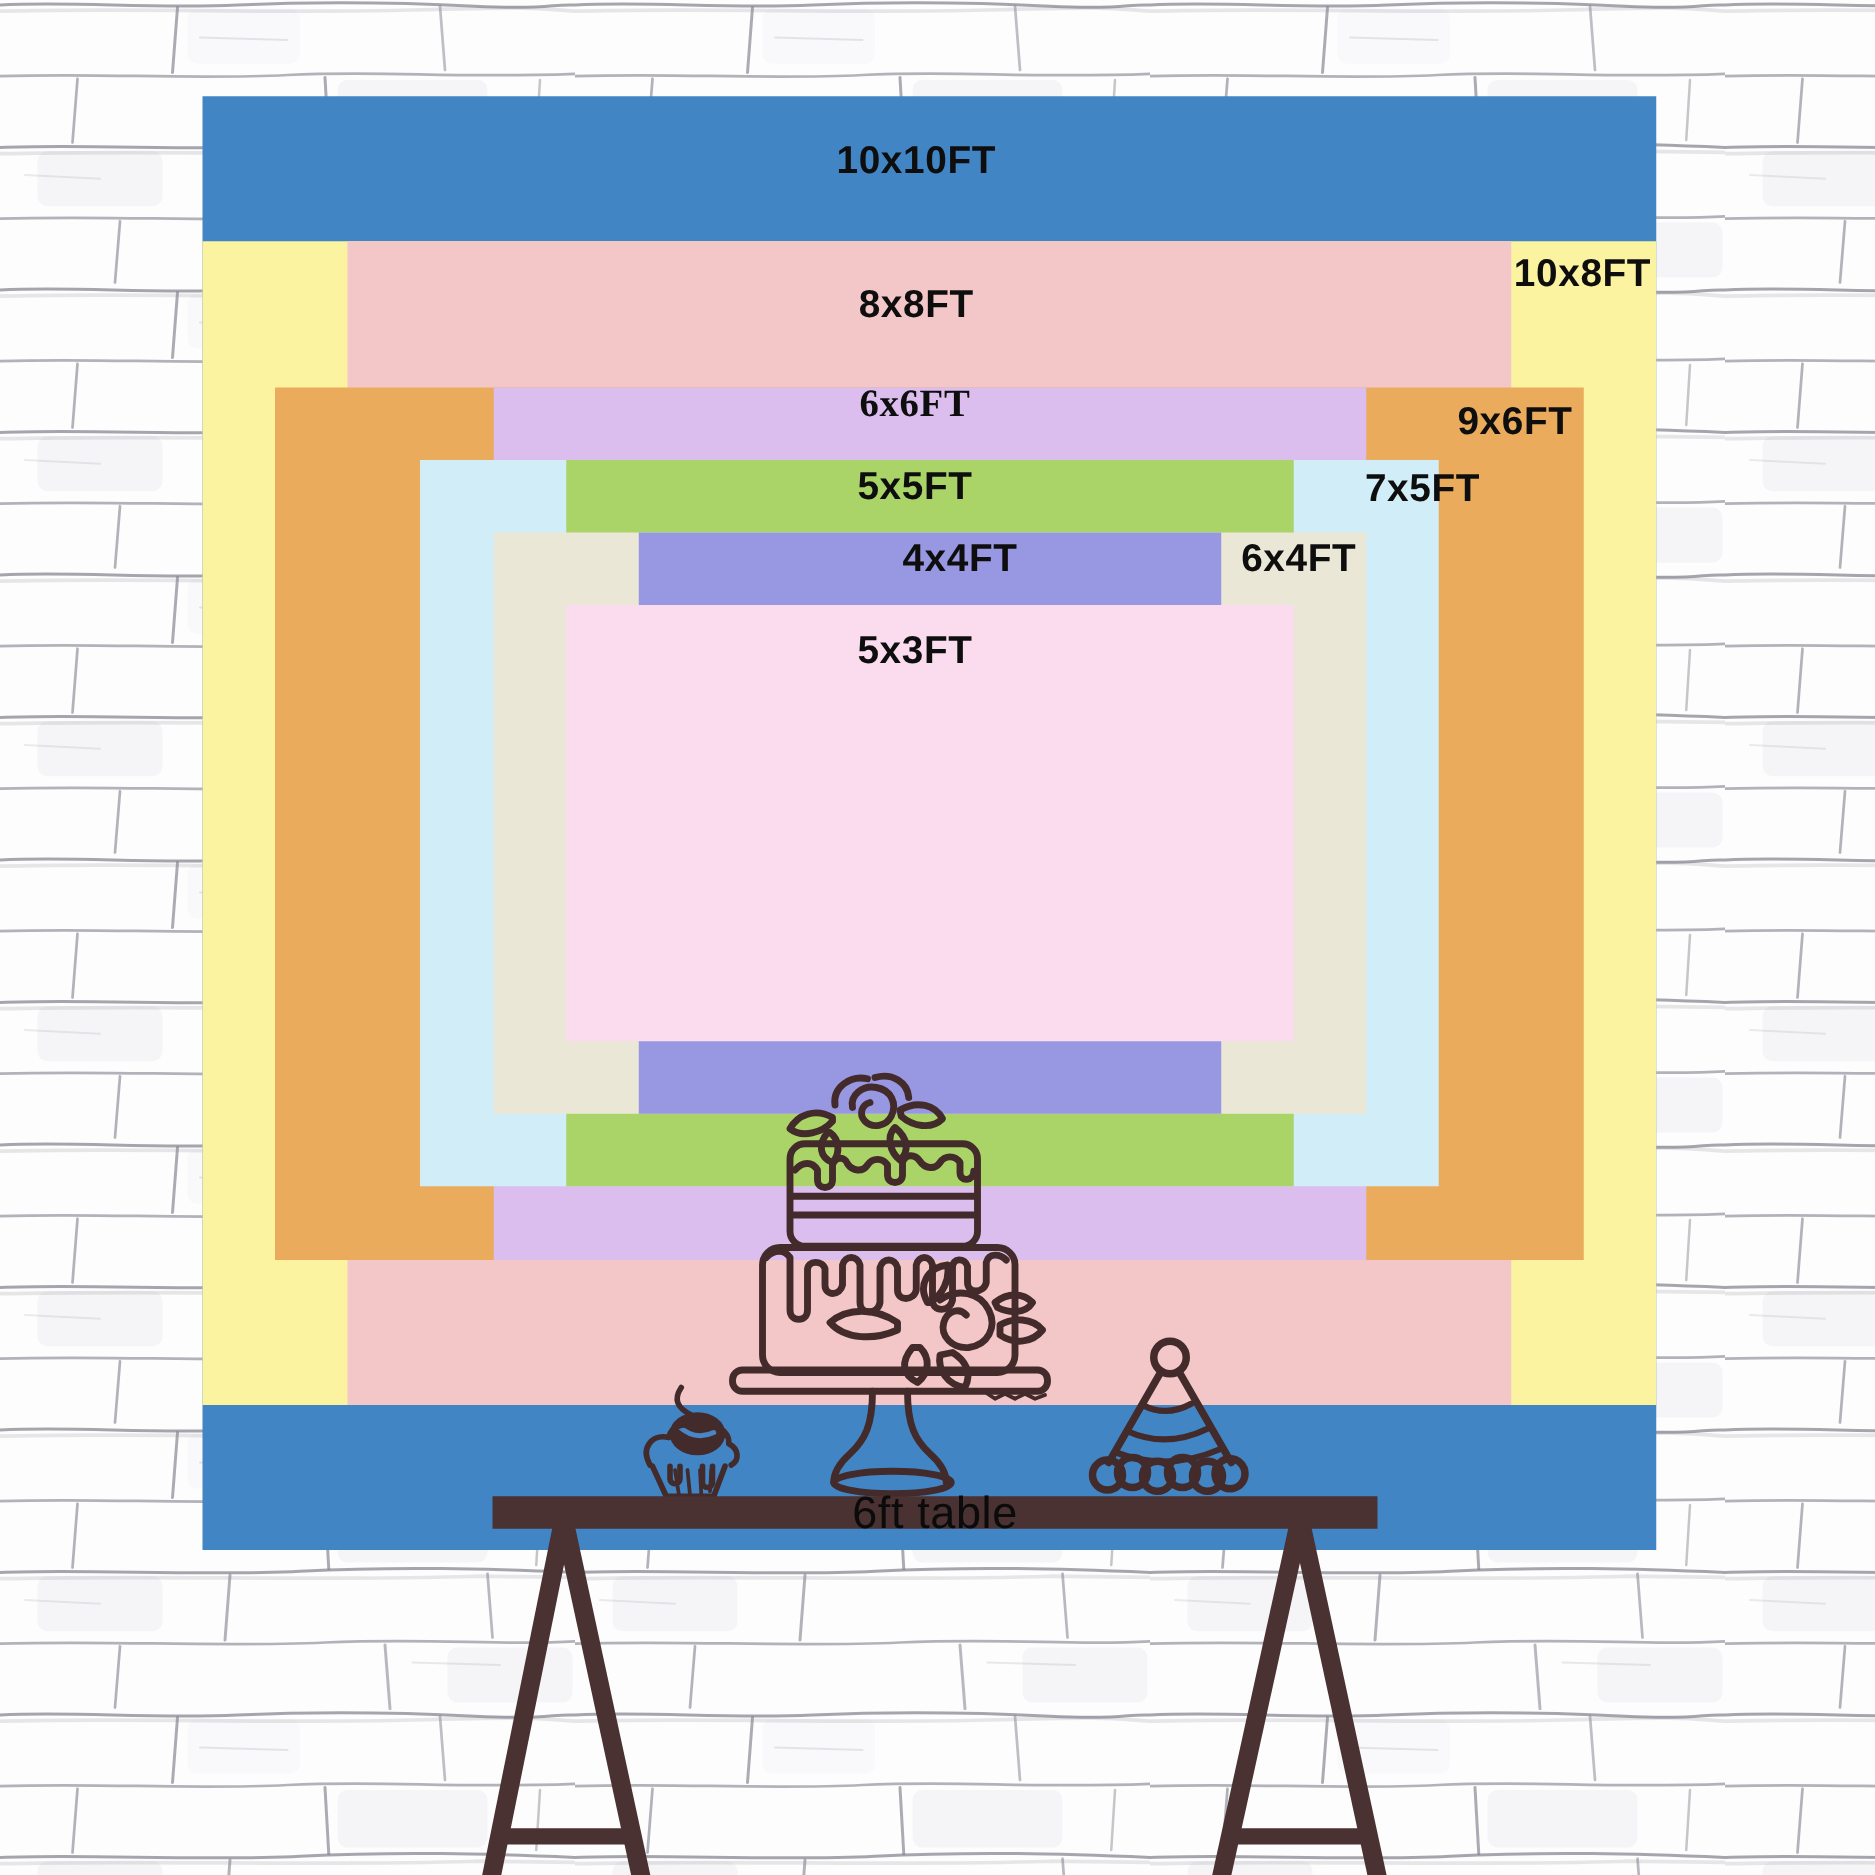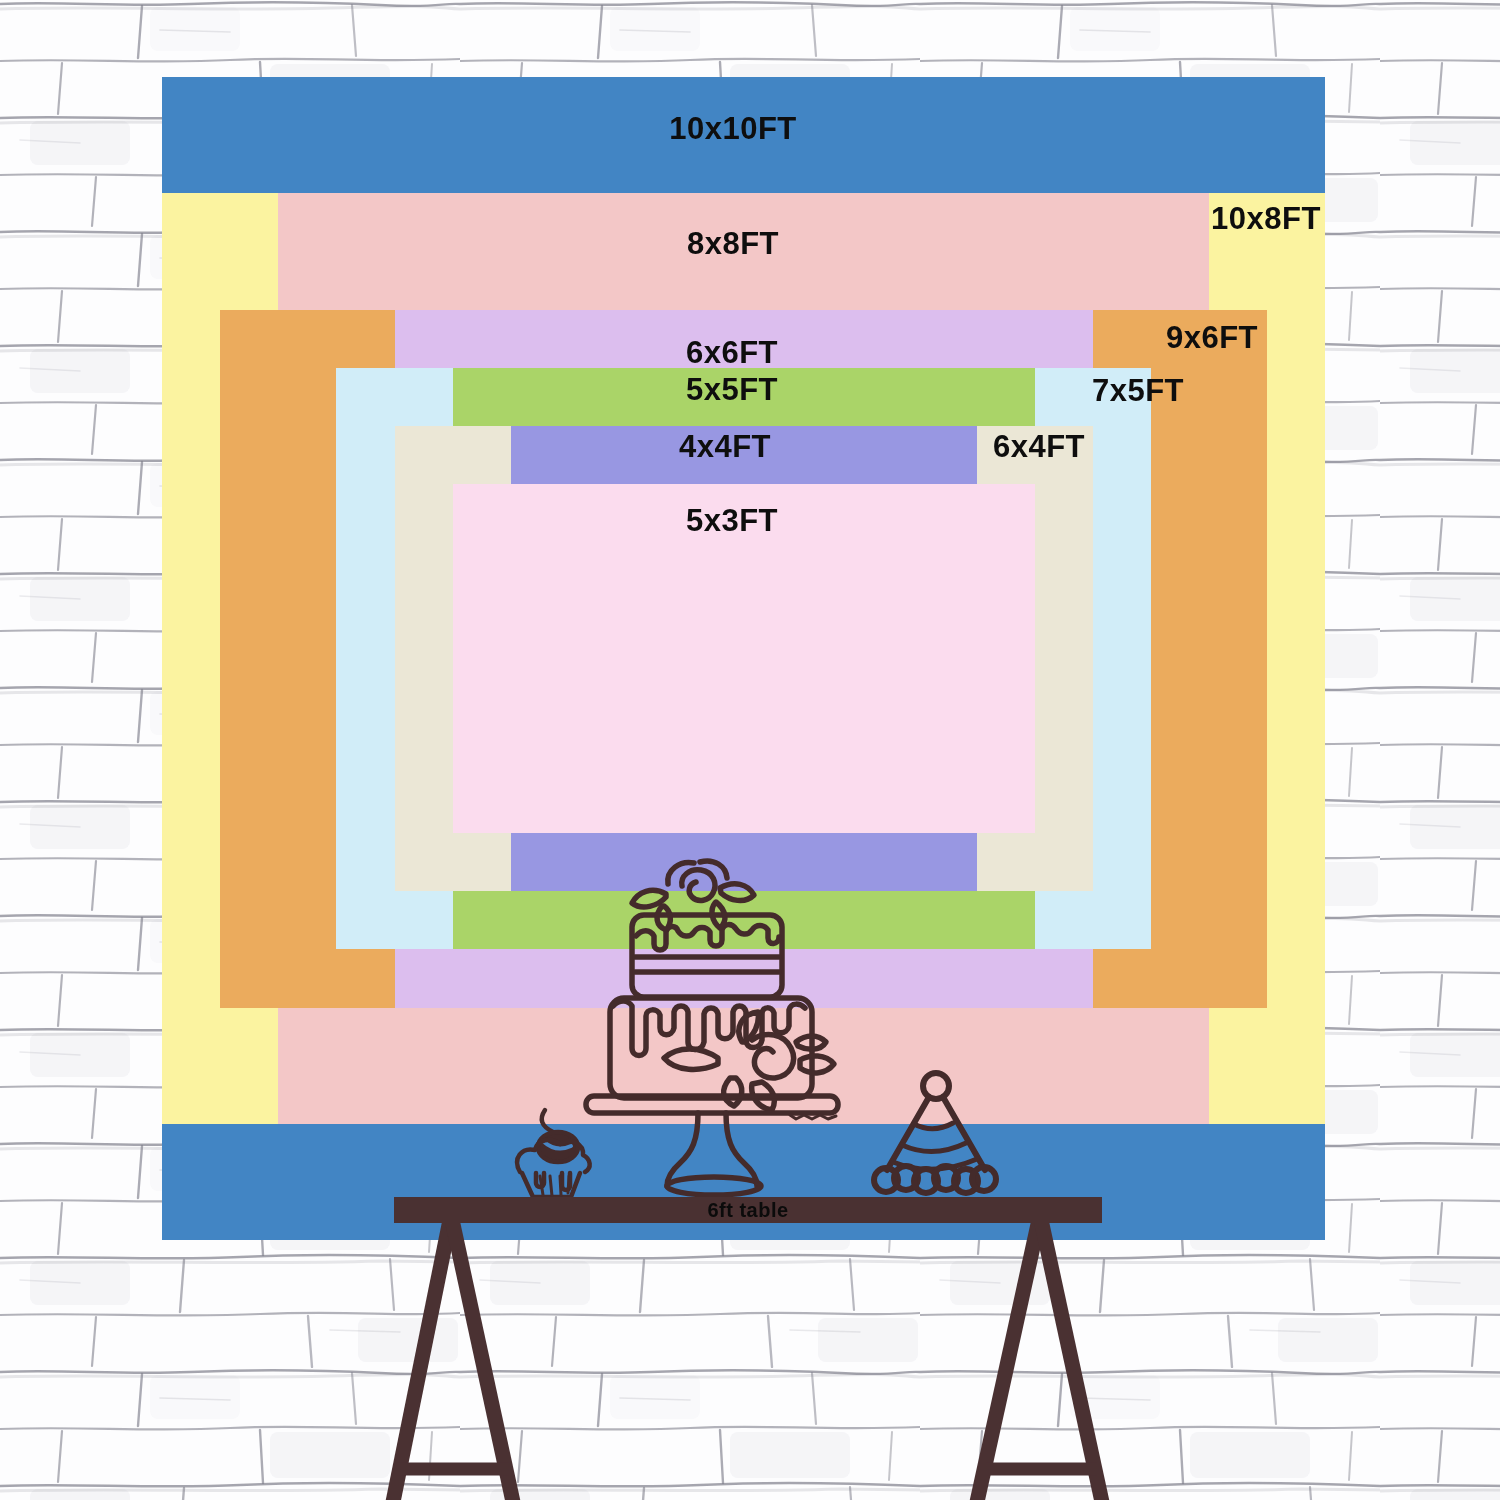--- a/index.html
+++ b/index.html
@@ -13,21 +13,21 @@
   .size-label{
     position:absolute;transform:translate(-50%,-50%);
     font-weight:700;font-size:31px;line-height:1;white-space:nowrap;
     color:var(--label-ink,#0e0e0e);letter-spacing:0.5px;
   }
   #art{position:absolute;left:0;top:0;width:1500px;height:1500px;pointer-events:none;}
   #table-bar{
     position:absolute;display:flex;align-items:center;justify-content:center;
   }
   #table-bar span{
-    font-weight:700;font-size:20px;line-height:1;letter-spacing:0.5px;
+    font-weight:400;font-size:36px;line-height:1;letter-spacing:0.5px;
   }
 </style>
 </head>
 <body>
 
 <div id="stage">
 
   <svg id="wall" viewBox="0 0 1500 1500" preserveAspectRatio="none">
     <defs>
       <pattern id="brick" width="460" height="228" patternUnits="userSpaceOnUse">
@@ -66,29 +66,29 @@
   <div id="rect-layer">
       <div class="size-rect" style="left: 162px; top: 77px; width: 1163px; height: 1163px; background: rgb(66, 133, 196);"></div>
       <div class="size-label" style="left: 733px; top: 128px;">10x10FT</div>
       <div class="size-rect" style="left: 162px; top: 193px; width: 1163px; height: 931px; background: rgb(251, 243, 160);"></div>
       <div class="size-label" style="left: 1266px; top: 218px; text-align: right;">10x8FT</div>
       <div class="size-rect" style="left: 278px; top: 193px; width: 931px; height: 931px; background: rgb(243, 199, 199);"></div>
       <div class="size-label" style="left: 733px; top: 218px; margin-top: 25px;">8x8FT</div>
       <div class="size-rect" style="left: 220px; top: 310px; width: 1047px; height: 698px; background: rgb(235, 171, 93);"></div>
       <div class="size-label" style="left: 1212px; top: 337px;">9x6FT</div>
       <div class="size-rect" style="left: 395px; top: 310px; width: 698px; height: 698px; background: rgb(220, 190, 238);"></div>
-      <div class="size-label" style="left: 732px; top: 352px;">6x6FT</div>
+      <div class="size-label" style="left: 732px; top: 322px; font-family: Liberation Serif, serif;">6x6FT</div>
       <div class="size-rect" style="left: 336px; top: 368px; width: 815px; height: 581px; background: rgb(209, 237, 248);"></div>
       <div class="size-label" style="left: 1098px; top: 390px; margin-left: 40px;">7x5FT</div>
       <div class="size-rect" style="left: 453px; top: 368px; width: 582px; height: 581px; background: rgb(170, 212, 104);"></div>
       <div class="size-label" style="left: 732px; top: 389px;">5x5FT</div>
       <div class="size-rect" style="left: 395px; top: 426px; width: 698px; height: 465px; background: rgb(235, 231, 214);"></div>
       <div class="size-label" style="left: 1039px; top: 446px;">6x4FT</div>
       <div class="size-rect" style="left: 511px; top: 426px; width: 466px; height: 465px; background: rgb(152, 151, 226);"></div>
-      <div class="size-label" style="left: 725px; top: 446px;">4x4FT</div>
+      <div class="size-label" style="left: 768px; top: 446px;">4x4FT</div>
       <div class="size-rect" style="left: 453px; top: 484px; width: 582px; height: 349px; background: rgb(251, 220, 238);"></div>
       <div class="size-label" style="left: 732px; top: 520px;">5x3FT</div>
     </div>
 
   <svg id="art" viewBox="0 0 1500 1500">
 
     <g fill="none" stroke="var(--ink,#442b2b)" stroke-width="5.5" stroke-linecap="round" stroke-linejoin="round">
 
       <rect x="610" y="998" width="202" height="100" rx="14"></rect>
       <path d="M613,1006 C620,999 628,1000 632,1006 L632,1048 C632,1058 646,1058 646,1048

